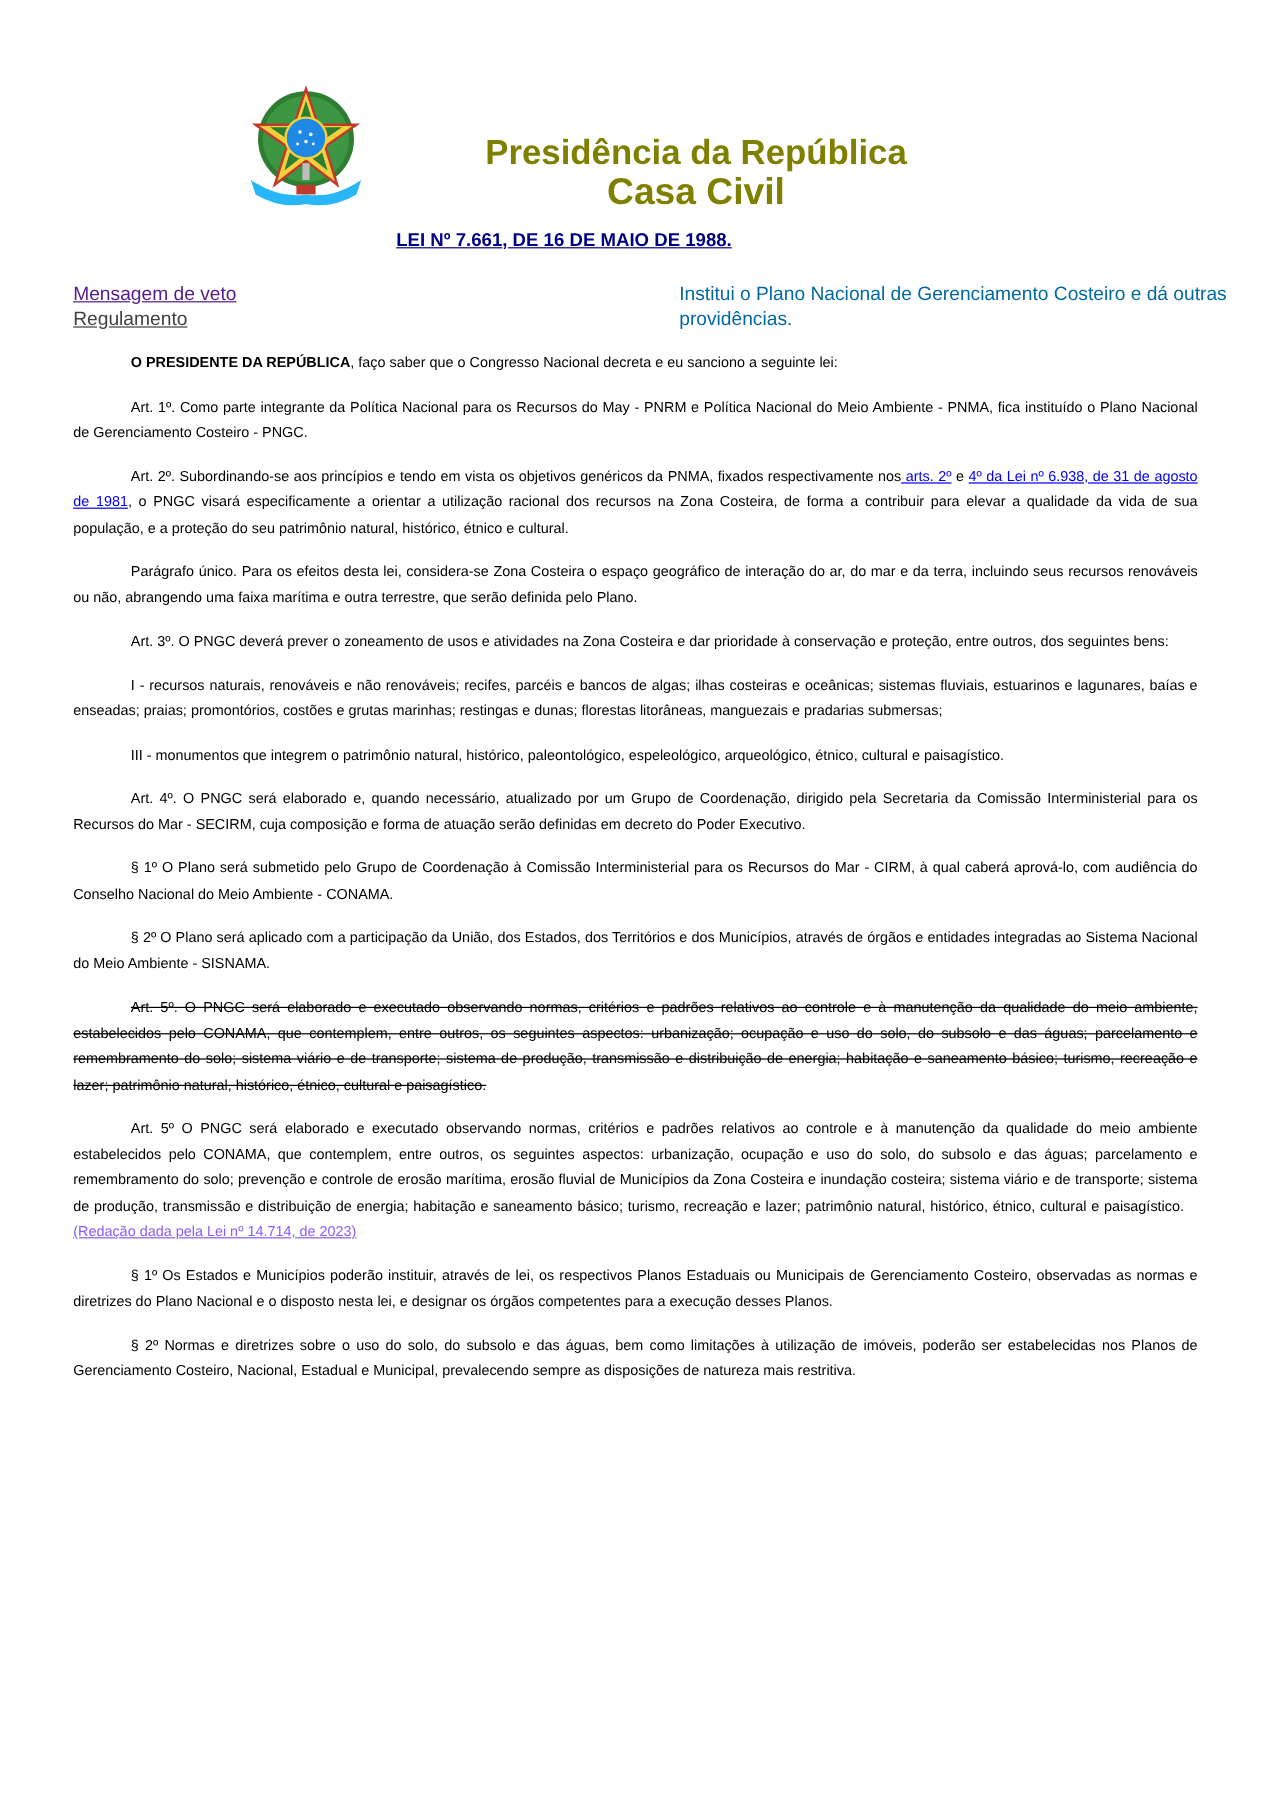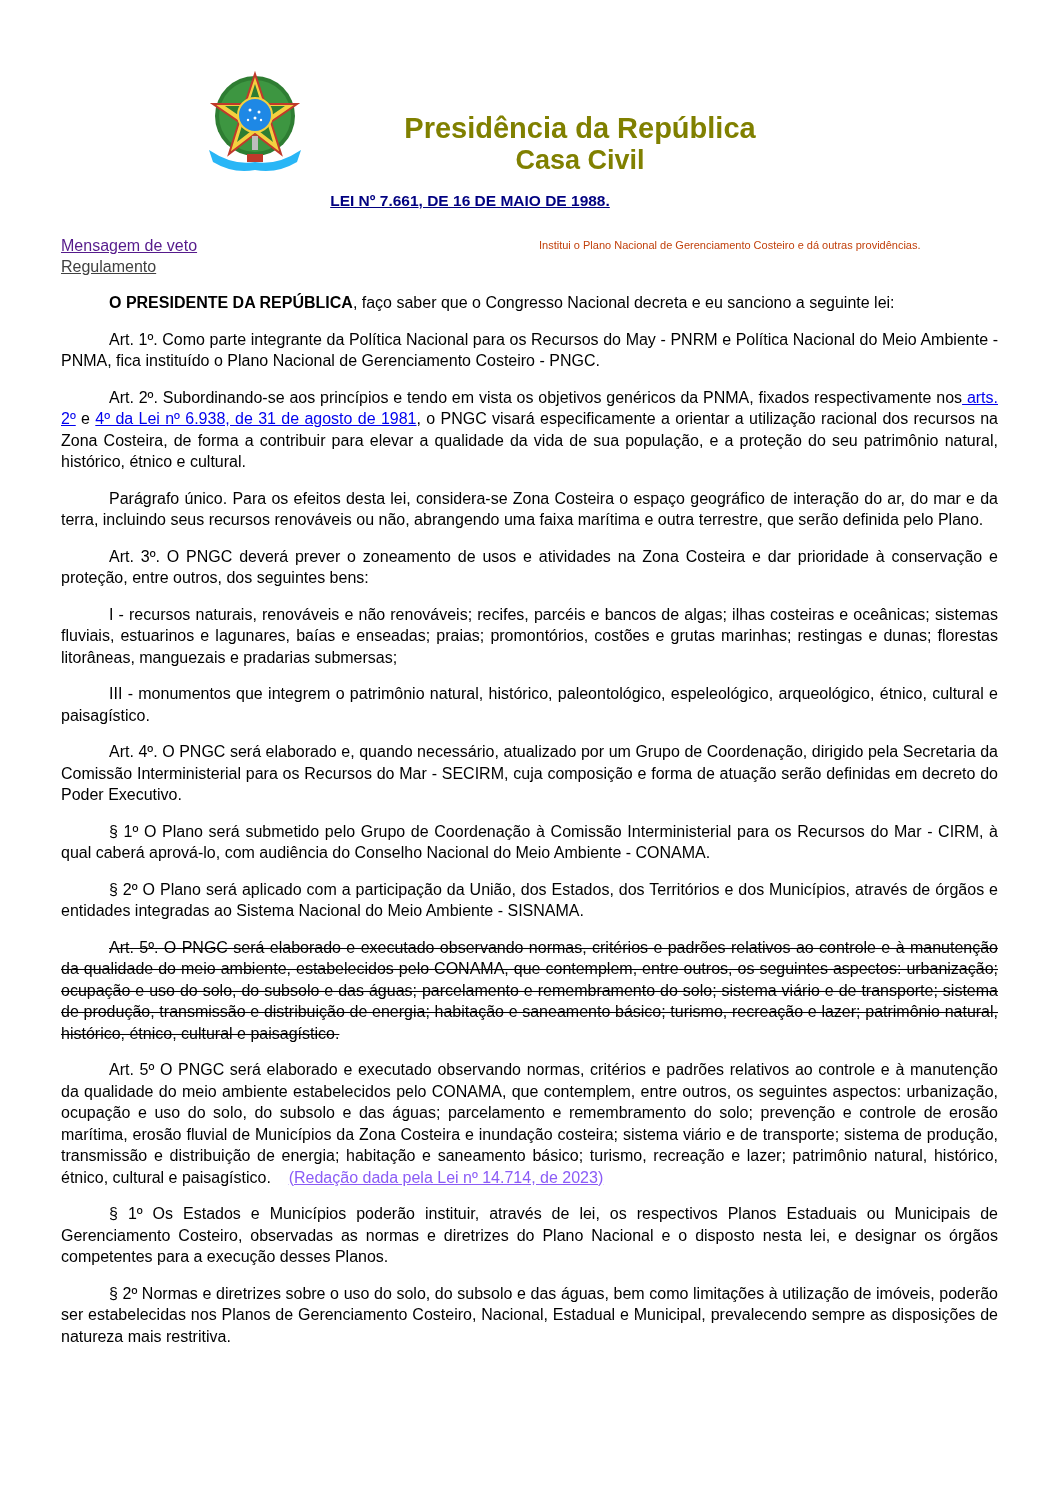--- a/index.html
+++ b/index.html
@@ -1,30 +1,30 @@
 <!DOCTYPE html>
 <html><head>
 <meta charset="utf-8">
 <style>
   html, body { margin: 0; padding: 0; background: #ffffff; }
   body { width: 1058px; height: 1497px; position: relative; font-family: "Liberation Sans", sans-serif; color: #000; overflow: hidden; }
   .header { position: absolute; left: 0; top: 70px; width: 1058px; height: 120px; }
   .coat { position: absolute; left: 203px; top: 0px; width: 104px; height: 110px; }
   .titles { position: absolute; left: 330px; top: 4px; width: 500px; text-align: center; color: #808000; font-weight: bold; margin-top: 36px; }
   .t1 { font-size: 29px; line-height: 36px; }
-  .t2 { font-size: 27px; line-height: 28px; }
+  .t2 { font-size: 31px; line-height: 28px; }
   .t3 { font-size: 20px; line-height: 28px; }
   .law-title { position: absolute; left: 0; width: 940px; top: 192px; text-align: center; font-size: 15.5px; font-weight: bold; color: #000080; }
   .law-title a { color: #000080; text-decoration: underline; }
   .leftlinks { position: absolute; left: 61px; top: 235px; font-size: 16px; line-height: 21px; }
   .leftlinks a { display: block; }
   .l-visited { color: #551a8b; }
   .l-link { color: #404040; }
-  .ementa { position: absolute; left: 539px; top: 235px; width: 460px; color: #c2410c; font-size: 11px; line-height: 21px; }
-  .body-text { position: absolute; left: 61px; top: 292px; width: 937px; font-size: 16px; line-height: 21.5px; text-align: justify; }
+  .ementa { position: absolute; left: 566px; top: 235px; width: 460px; color: #0369a1; font-size: 16px; line-height: 21px; }
+  .body-text { position: absolute; left: 61px; top: 292px; width: 937px; font-size: 12px; line-height: 21.5px; text-align: justify; }
   .body-text p { margin: 0 0 15px 0; text-indent: 48px; }
   .body-text a { text-decoration: underline; }
   .strike { text-decoration: line-through; }
   .ref { color: #8b5cf6; }
   .lnk { color: #0000ee; }
 </style>
 </head>
 <body>
 
 <div class="header">

